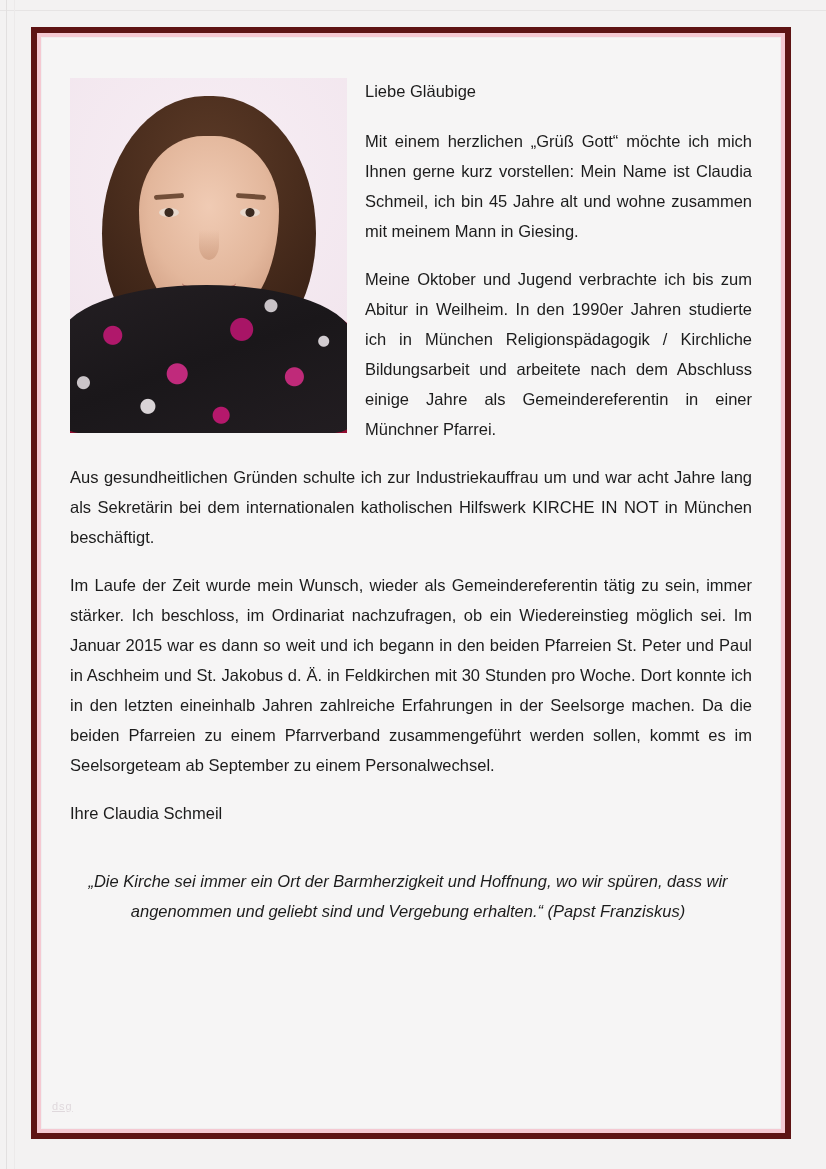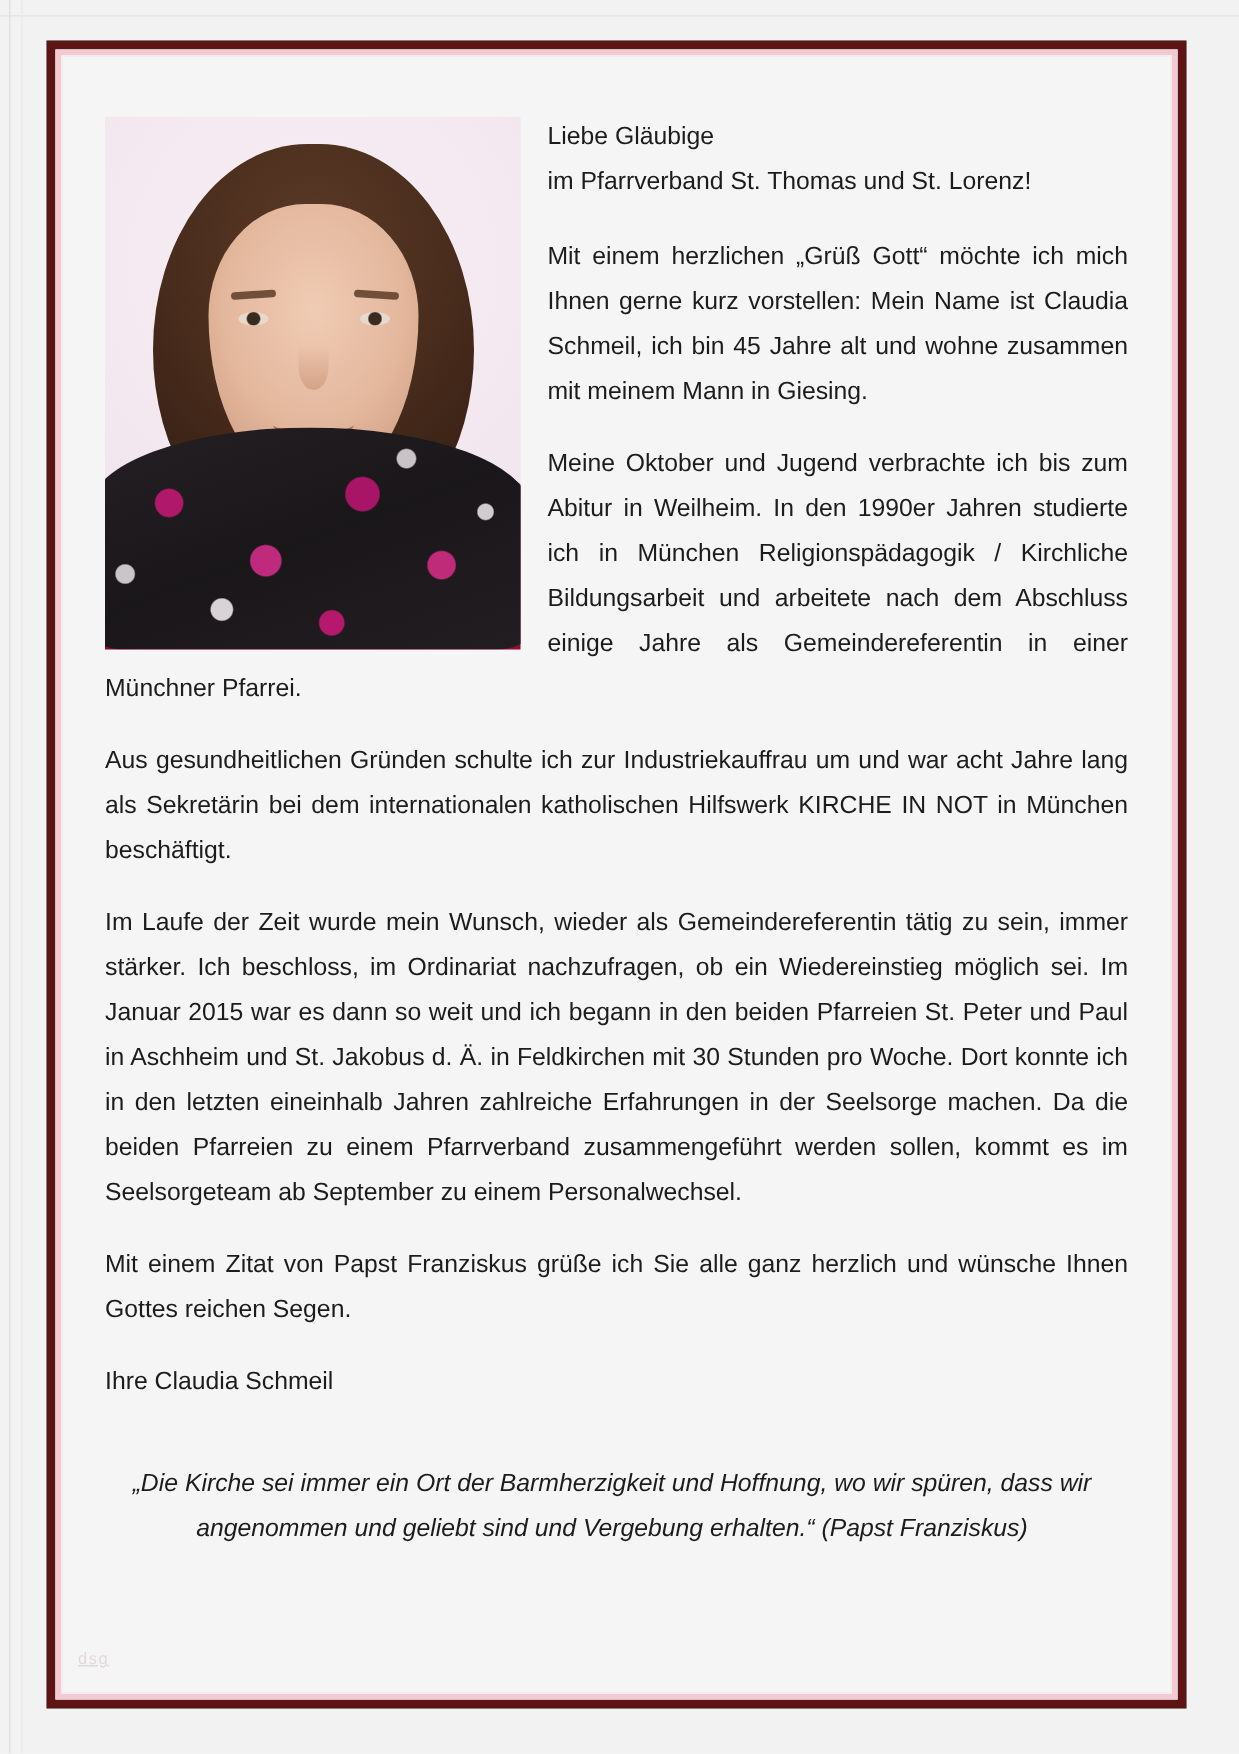--- a/index.html
+++ b/index.html
@@ -44,21 +44,21 @@
 
   
   .frame-outer {
     position: absolute;
     left: 31px;
     top: 27px;
     width: 760px;
     height: 1112px;
     border: 6px solid #5e1414;
     box-sizing: border-box;
-    background: #5eead4;
+    background: #6d28d9;
   }
   .frame-inner {
     position: absolute;
     left: 0; top: 0; right: 0; bottom: 0;
     border: 4px solid #f5c9d2;
     box-sizing: border-box;
     background: #f6f5f5;
   }
   .frame-inner2 {
     position: absolute;
@@ -272,28 +272,26 @@
             <div class="ph-brow r"></div>
             <div class="ph-eye l"></div>
             <div class="ph-eye r"></div>
             <div class="ph-nose"></div>
             <div class="ph-mouth"></div>
             <div class="ph-scarf"></div>
           </div>
 
           <p class="tx lead">
             <span>Liebe Gläubige</span><br>
-            <span>im Pfarrverband St. Thomas und St. Lorenz!</span>
           </p>
 
           <p class="tx">Mit einem herzlichen „Grüß Gott“ möchte ich mich Ihnen gerne kurz vorstellen: Mein Name ist Claudia Schmeil, ich bin 45 Jahre alt und wohne zusammen mit meinem Mann in Giesing.</p>
           <p class="tx">Meine Oktober und Jugend verbrachte ich bis zum Abitur in Weilheim. In den 1990er Jahren studierte ich in München Religionspädagogik / Kirchliche Bildungsarbeit und arbeitete nach dem Abschluss einige Jahre als Gemeindereferentin in einer Münchner Pfarrei.</p>
           <p class="tx">Aus gesundheitlichen Gründen schulte ich zur Industriekauffrau um und war acht Jahre lang als Sekretärin bei dem internationalen katholischen Hilfswerk KIRCHE IN NOT in München beschäftigt.</p>
           <p class="tx">Im Laufe der Zeit wurde mein Wunsch, wieder als Gemeindereferentin tätig zu sein, immer stärker. Ich beschloss, im Ordinariat nachzufragen, ob ein Wiedereinstieg möglich sei. Im Januar 2015 war es dann so weit und ich begann in den beiden Pfarreien St. Peter und Paul in Aschheim und St. Jakobus d. Ä. in Feldkirchen mit 30 Stunden pro Woche. Dort konnte ich in den letzten eineinhalb Jahren zahlreiche Erfahrungen in der Seelsorge machen. Da die beiden Pfarreien zu einem Pfarrverband zusammengeführt werden sollen, kommt es im Seelsorgeteam ab September zu einem Personalwechsel.</p>
-          <p class="tx">Mit einem Zitat von Papst Franziskus grüße ich Sie alle ganz herzlich und wünsche Ihnen Gottes reichen Segen.</p>
 
           <p class="tx sig">Ihre Claudia Schmeil</p>
 
           <div class="divider-gap"></div>
 
           <p class="quote">„Die Kirche sei immer ein Ort der Barmherzigkeit und Hoffnung, wo wir spüren, dass wir angenommen und geliebt sind und Vergebung erhalten.“ (Papst Franziskus)</p>
 
         </div>
 
         <div class="smudge">dsg</div>

